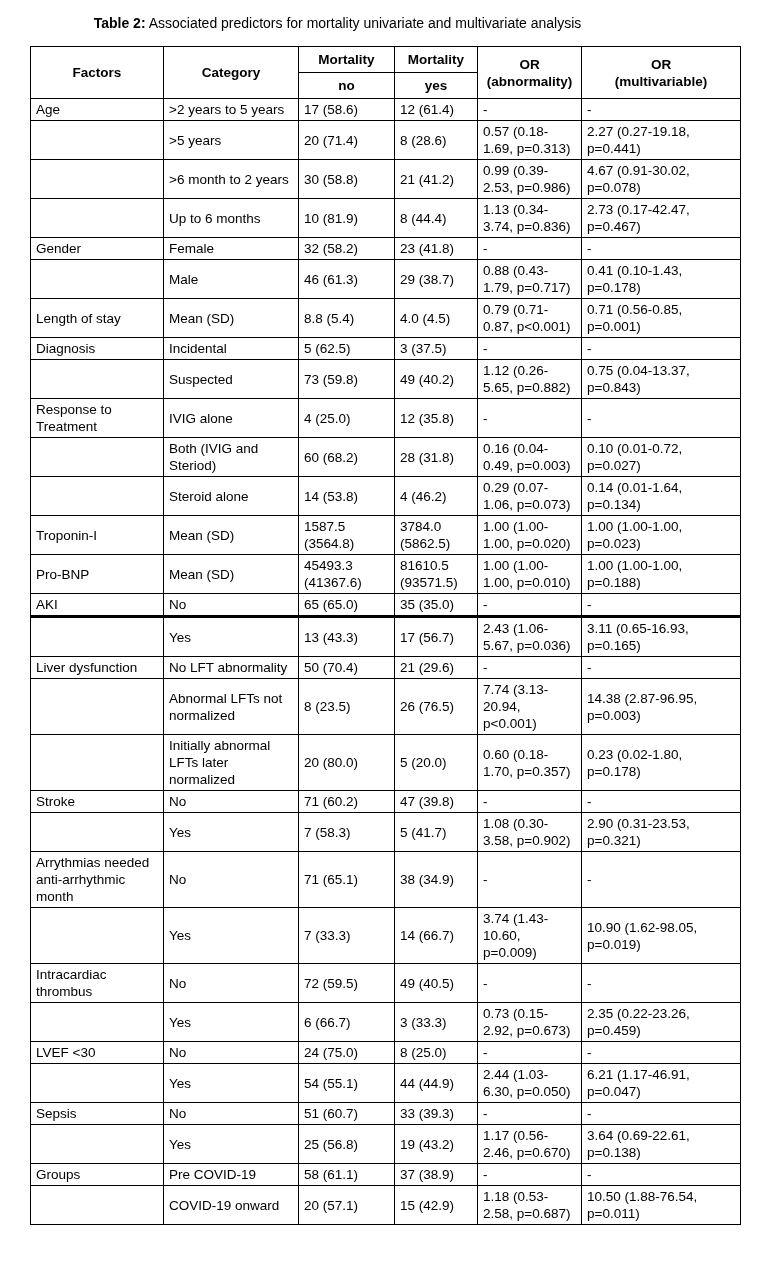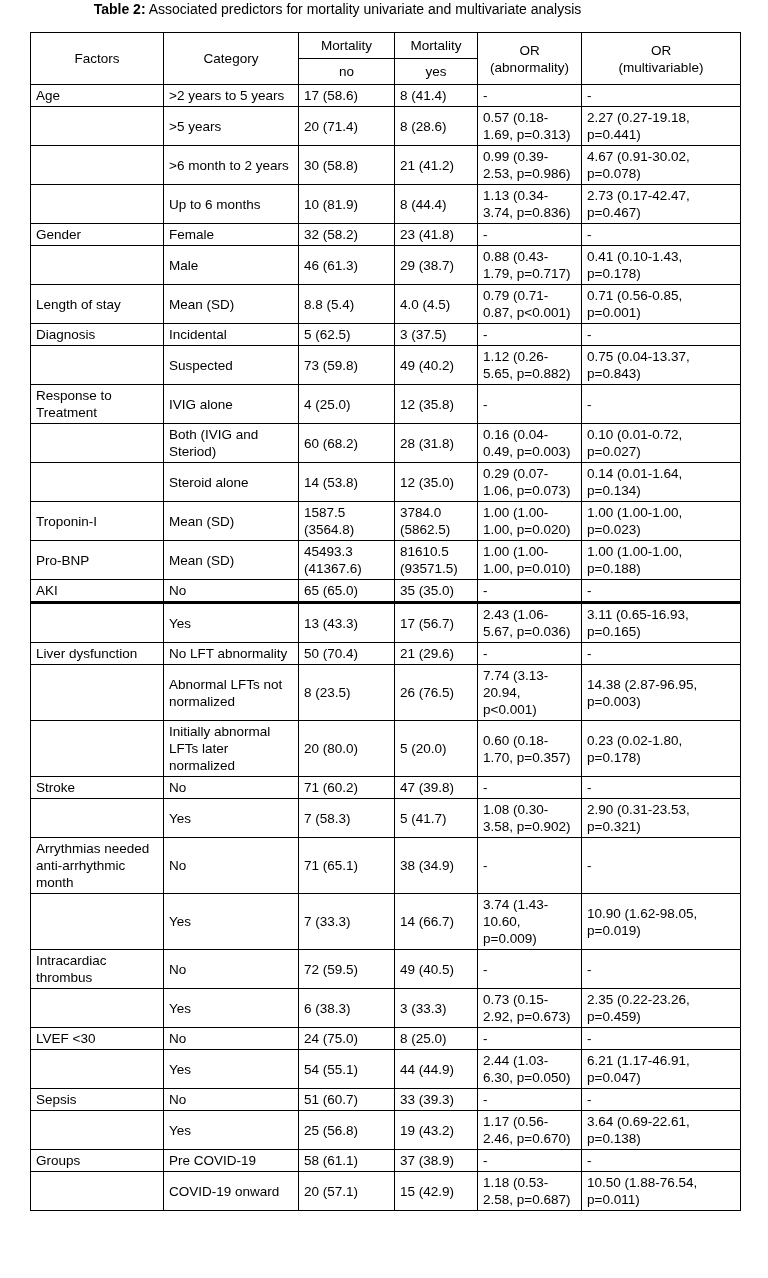--- a/index.html
+++ b/index.html
@@ -7,20 +7,21 @@
     padding: 0;
     background: #ffffff;
     font-family: "Liberation Sans", sans-serif;
     color: #000000;
   }
   .page {
     width: 768px;
     height: 1278px;
     background: #ffffff;
     box-sizing: border-box;
+    padding-top: 14px;
   }
   .caption {
     width: 615px;
     margin-left: 30px;
     text-align: center;
     font-size: 14px;
     line-height: 18px;
     margin-bottom: 14px;
     white-space: nowrap;
   }
@@ -41,21 +42,21 @@
   table.predictors col.c-ormulti { width: 159px; }
   table.predictors th, table.predictors td {
     border: 1px solid #000000;
     vertical-align: middle;
     text-align: left;
     padding: 2px 4px 2px 5px;
     overflow-wrap: break-word;
   }
   table.predictors th {
     text-align: center;
-    font-weight: normal;
+    font-weight: bold;
     padding: 2px 2px;
   }
   thead th { height: 21px; }
   tr.page-break td { border-top: 3px solid #000000; }
 </style>
 </head>
 <body>
 
 <div class="page">
 
@@ -90,21 +91,21 @@
       <tr>
         <th>no</th>
         <th>yes</th>
       </tr>
     </thead>
     <tbody>
         <tr>
           <td>Age</td>
           <td>&gt;2 years to 5 years</td>
           <td>17 (58.6)</td>
-          <td>8 (41.4)</td>
+          <td>12 (61.4)</td>
           <td>-</td>
           <td>-</td>
         </tr>
         <tr>
           <td></td>
           <td>&gt;5 years</td>
           <td>20 (71.4)</td>
           <td>8 (28.6)</td>
           <td>0.57 (0.18-1.69, p=0.313)</td>
           <td>2.27 (0.27-19.18, p=0.441)</td>
@@ -178,21 +179,21 @@
           <td>Both (IVIG and Steriod)</td>
           <td>60 (68.2)</td>
           <td>28 (31.8)</td>
           <td>0.16 (0.04-0.49, p=0.003)</td>
           <td>0.10 (0.01-0.72, p=0.027)</td>
         </tr>
         <tr>
           <td></td>
           <td>Steroid alone</td>
           <td>14 (53.8)</td>
-          <td>12 (35.0)</td>
+          <td>4 (46.2)</td>
           <td>0.29 (0.07-1.06, p=0.073)</td>
           <td>0.14 (0.01-1.64, p=0.134)</td>
         </tr>
         <tr>
           <td>Troponin-I</td>
           <td>Mean (SD)</td>
           <td>1587.5 (3564.8)</td>
           <td>3784.0 (5862.5)</td>
           <td>1.00 (1.00-1.00, p=0.020)</td>
           <td>1.00 (1.00-1.00, p=0.023)</td>
@@ -281,21 +282,21 @@
           <td>Intracardiac thrombus</td>
           <td>No</td>
           <td>72 (59.5)</td>
           <td>49 (40.5)</td>
           <td>-</td>
           <td>-</td>
         </tr>
         <tr>
           <td></td>
           <td>Yes</td>
-          <td>6 (38.3)</td>
+          <td>6 (66.7)</td>
           <td>3 (33.3)</td>
           <td>0.73 (0.15-2.92, p=0.673)</td>
           <td>2.35 (0.22-23.26, p=0.459)</td>
         </tr>
         <tr>
           <td>LVEF &lt;30</td>
           <td>No</td>
           <td>24 (75.0)</td>
           <td>8 (25.0)</td>
           <td>-</td>

